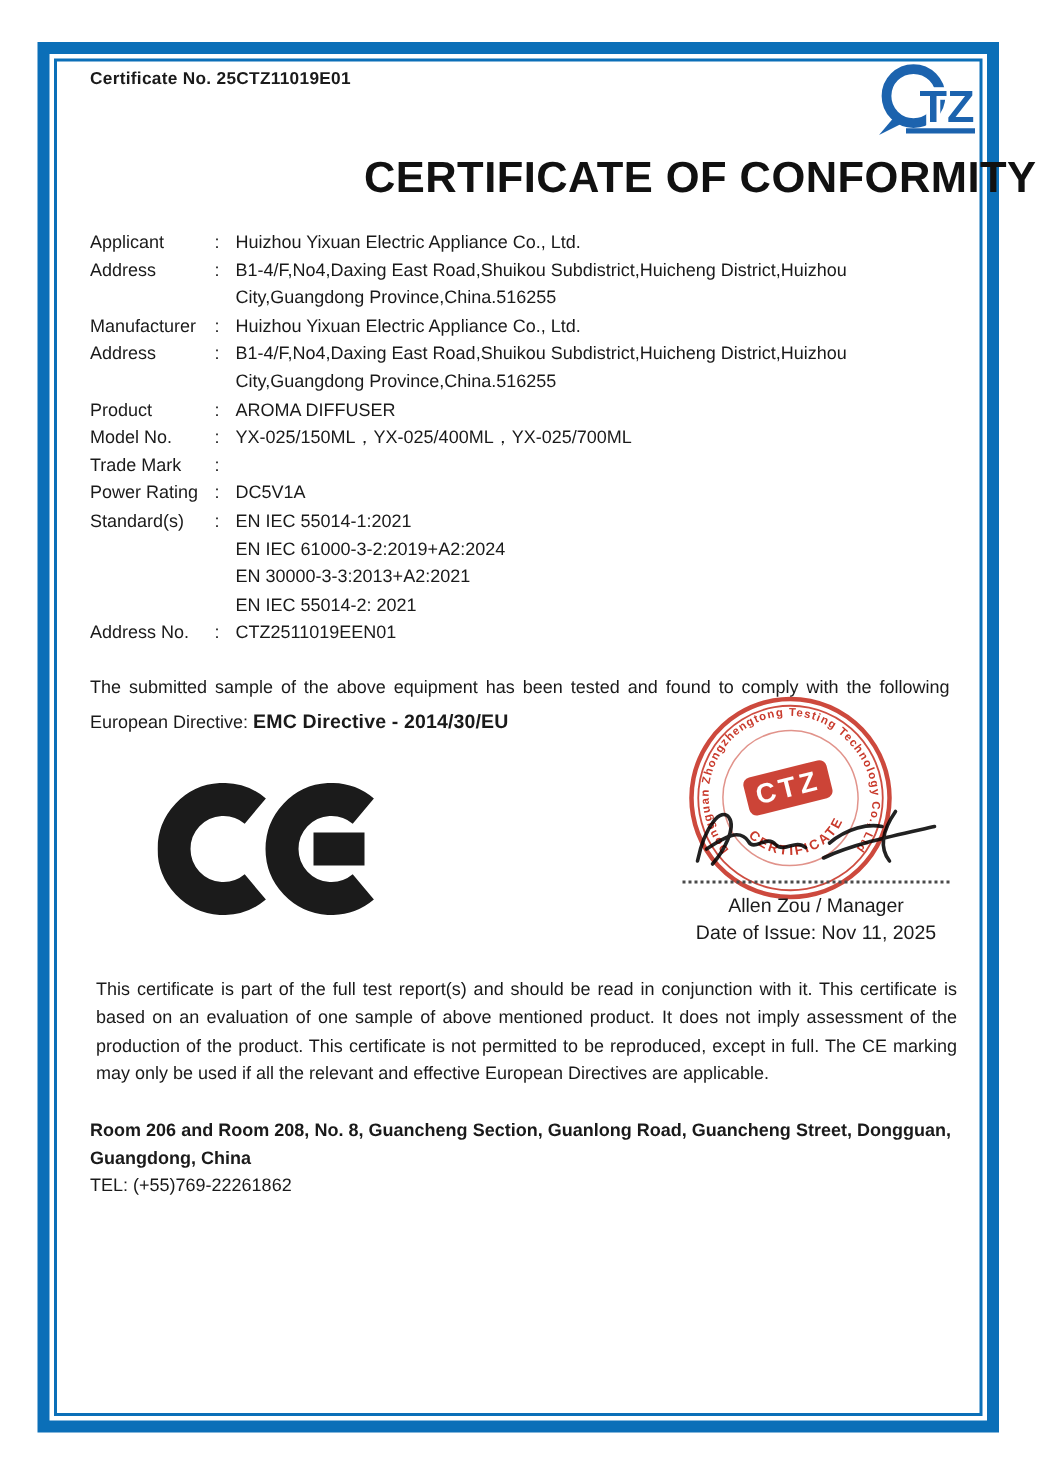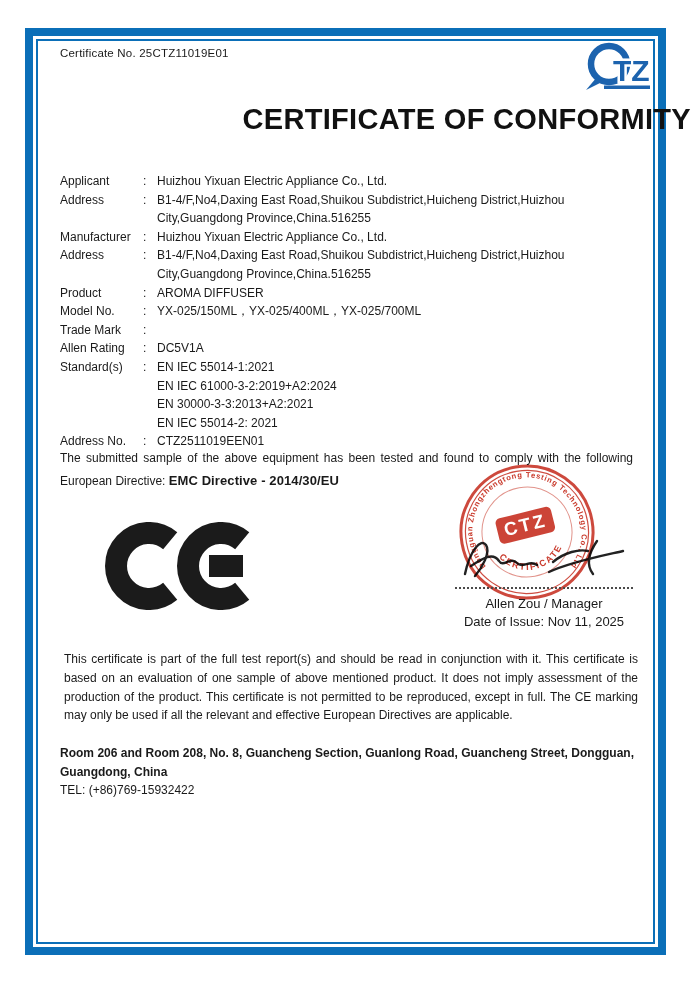--- a/index.html
+++ b/index.html
@@ -4,28 +4,28 @@
 <style>
   html,body{margin:0;padding:0;background:#ffffff;}
   body{width:691px;height:983px;font-family:"Liberation Sans",sans-serif;color:#1a1a1a;}
   .page{position:relative;width:691px;height:983px;background:#fff;overflow:hidden;}
 
   
   .frame-outer{position:absolute;left:25px;top:28px;width:641px;height:927px;
     border:8px solid #0b6fb8;box-sizing:border-box;}
   .frame-inner{position:absolute;inset:3px;border:2px solid #0b6fb8;}
 
-  .cert-no{position:absolute;left:60px;top:47px;font-size:11.5px;font-weight:normal;letter-spacing:.2px;}
+  .cert-no{position:absolute;left:60px;top:47px;font-size:11.5px;font-weight:bold;letter-spacing:.2px;}
 
   .logo{position:absolute;left:584px;top:39px;width:68px;height:54px;}
 
   .title{position:absolute;left:0;right:0;top:103px;text-align:right;
     font-size:29px;font-weight:bold;letter-spacing:.3px;color:#111;}
 
-  .fields{position:absolute;left:60px;top:152px;width:578px;font-size:12px;line-height:18.6px;margin-top:20px;}
+  .fields{position:absolute;left:60px;top:152px;width:578px;font-size:12px;line-height:18.6px;}
   .frow{display:grid;grid-template-columns:83px 14px 1fr;}
   .flabel{white-space:nowrap;}
   .fcolon{text-align:left;}
   .fvalue div{white-space:nowrap;}
 
   .statement{position:absolute;left:60px;top:448px;width:573px;font-size:12px;line-height:21.5px;}
   .jline{display:block;text-align:justify;text-align-last:justify;}
   .directive{font-weight:bold;font-size:13px;letter-spacing:.1px;}
 
   .ce{position:absolute;left:105px;top:522px;width:160px;height:88px;}
@@ -107,21 +107,21 @@
       <div class="fcolon">:</div>
       <div class="fvalue">
           <div>YX-025/150ML，YX-025/400ML，YX-025/700ML</div>
         </div>
     </div>
     <div class="frow">
       <div class="flabel">Trade Mark</div>
       <div class="fcolon">:</div>
     </div>
     <div class="frow">
-      <div class="flabel">Allen Rating</div>
+      <div class="flabel">Power Rating</div>
       <div class="fcolon">:</div>
       <div class="fvalue">
           <div>DC5V1A</div>
         </div>
     </div>
     <div class="frow">
       <div class="flabel">Standard(s)</div>
       <div class="fcolon">:</div>
       <div class="fvalue">
         <div>EN IEC 55014-1:2021</div>
@@ -186,16 +186,16 @@
 
   <div class="signer">
     <div>Allen Zou / Manager</div>
     <div>Date of Issue: Nov 11, 2025</div>
   </div>
 
   <div class="disclaimer">This certificate is part of the full test report(s) and should be read in conjunction with it. This certificate is based on an evaluation of one sample of above mentioned product. It does not imply assessment of the production of the product. This certificate is not permitted to be reproduced, except in full. The CE marking may only be used if all the relevant and effective European Directives are applicable.</div>
 
   <div class="issuer">
     <div class="addr">Room 206 and Room 208, No. 8, Guancheng Section, Guanlong Road, Guancheng Street, Dongguan, Guangdong, China</div>
-    <div>TEL: (+86)769-15932422</div>
+    <div>TEL: (+55)769-22261862</div>
   </div>
 
 </div>
 
 </body></html>

